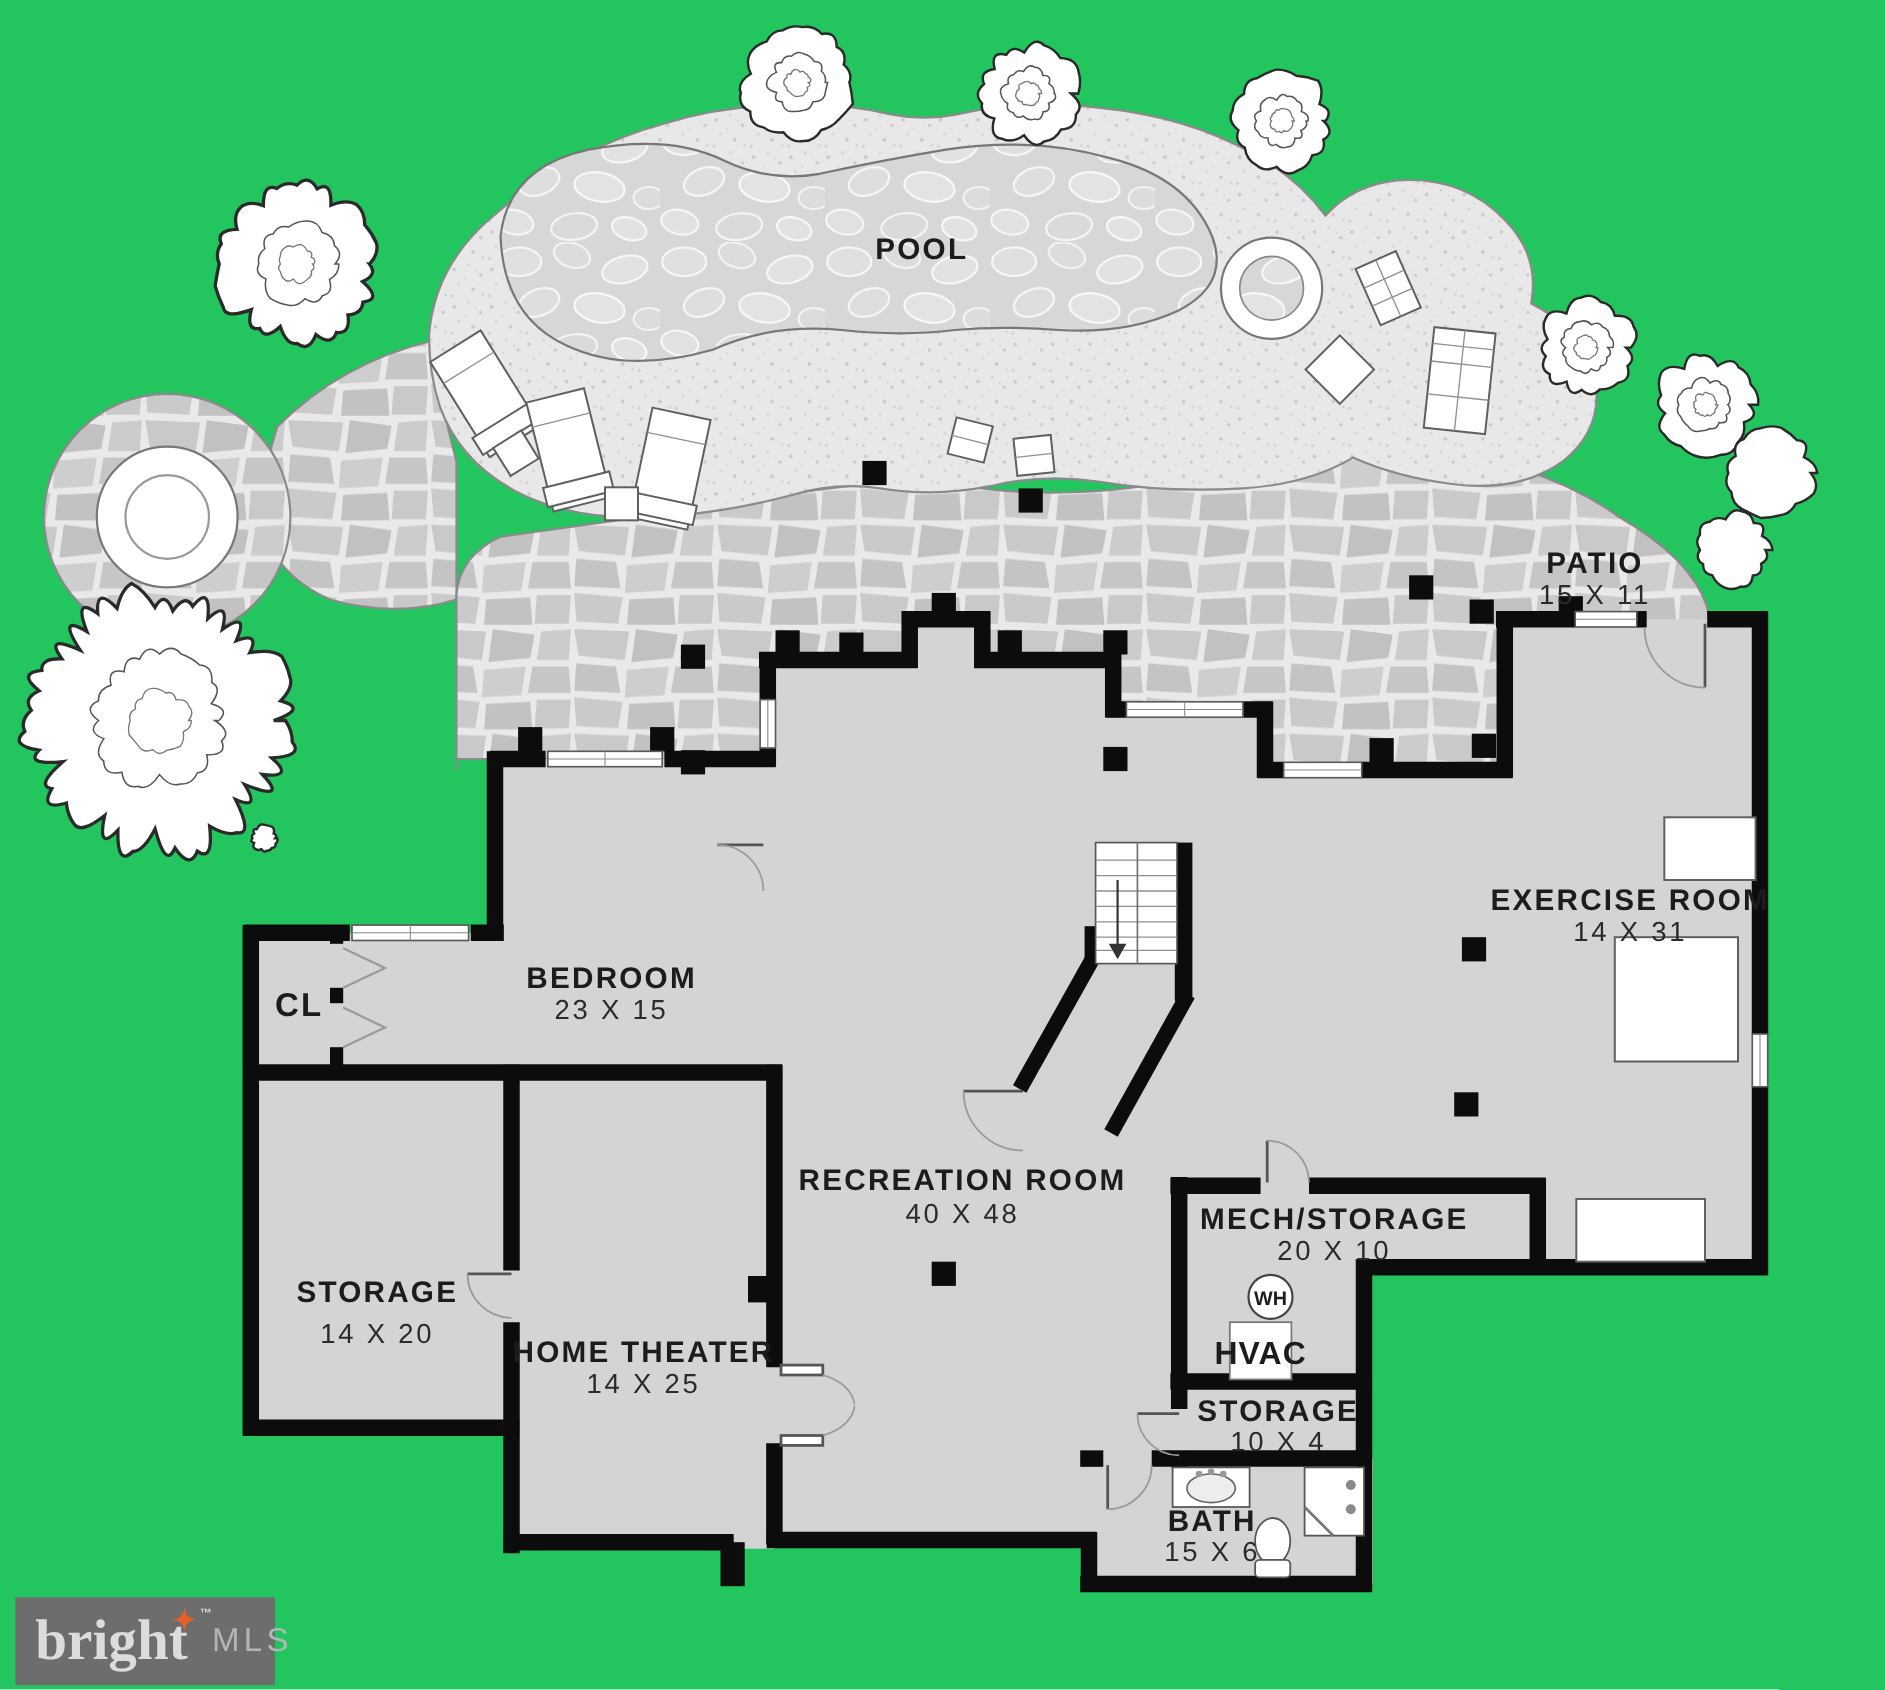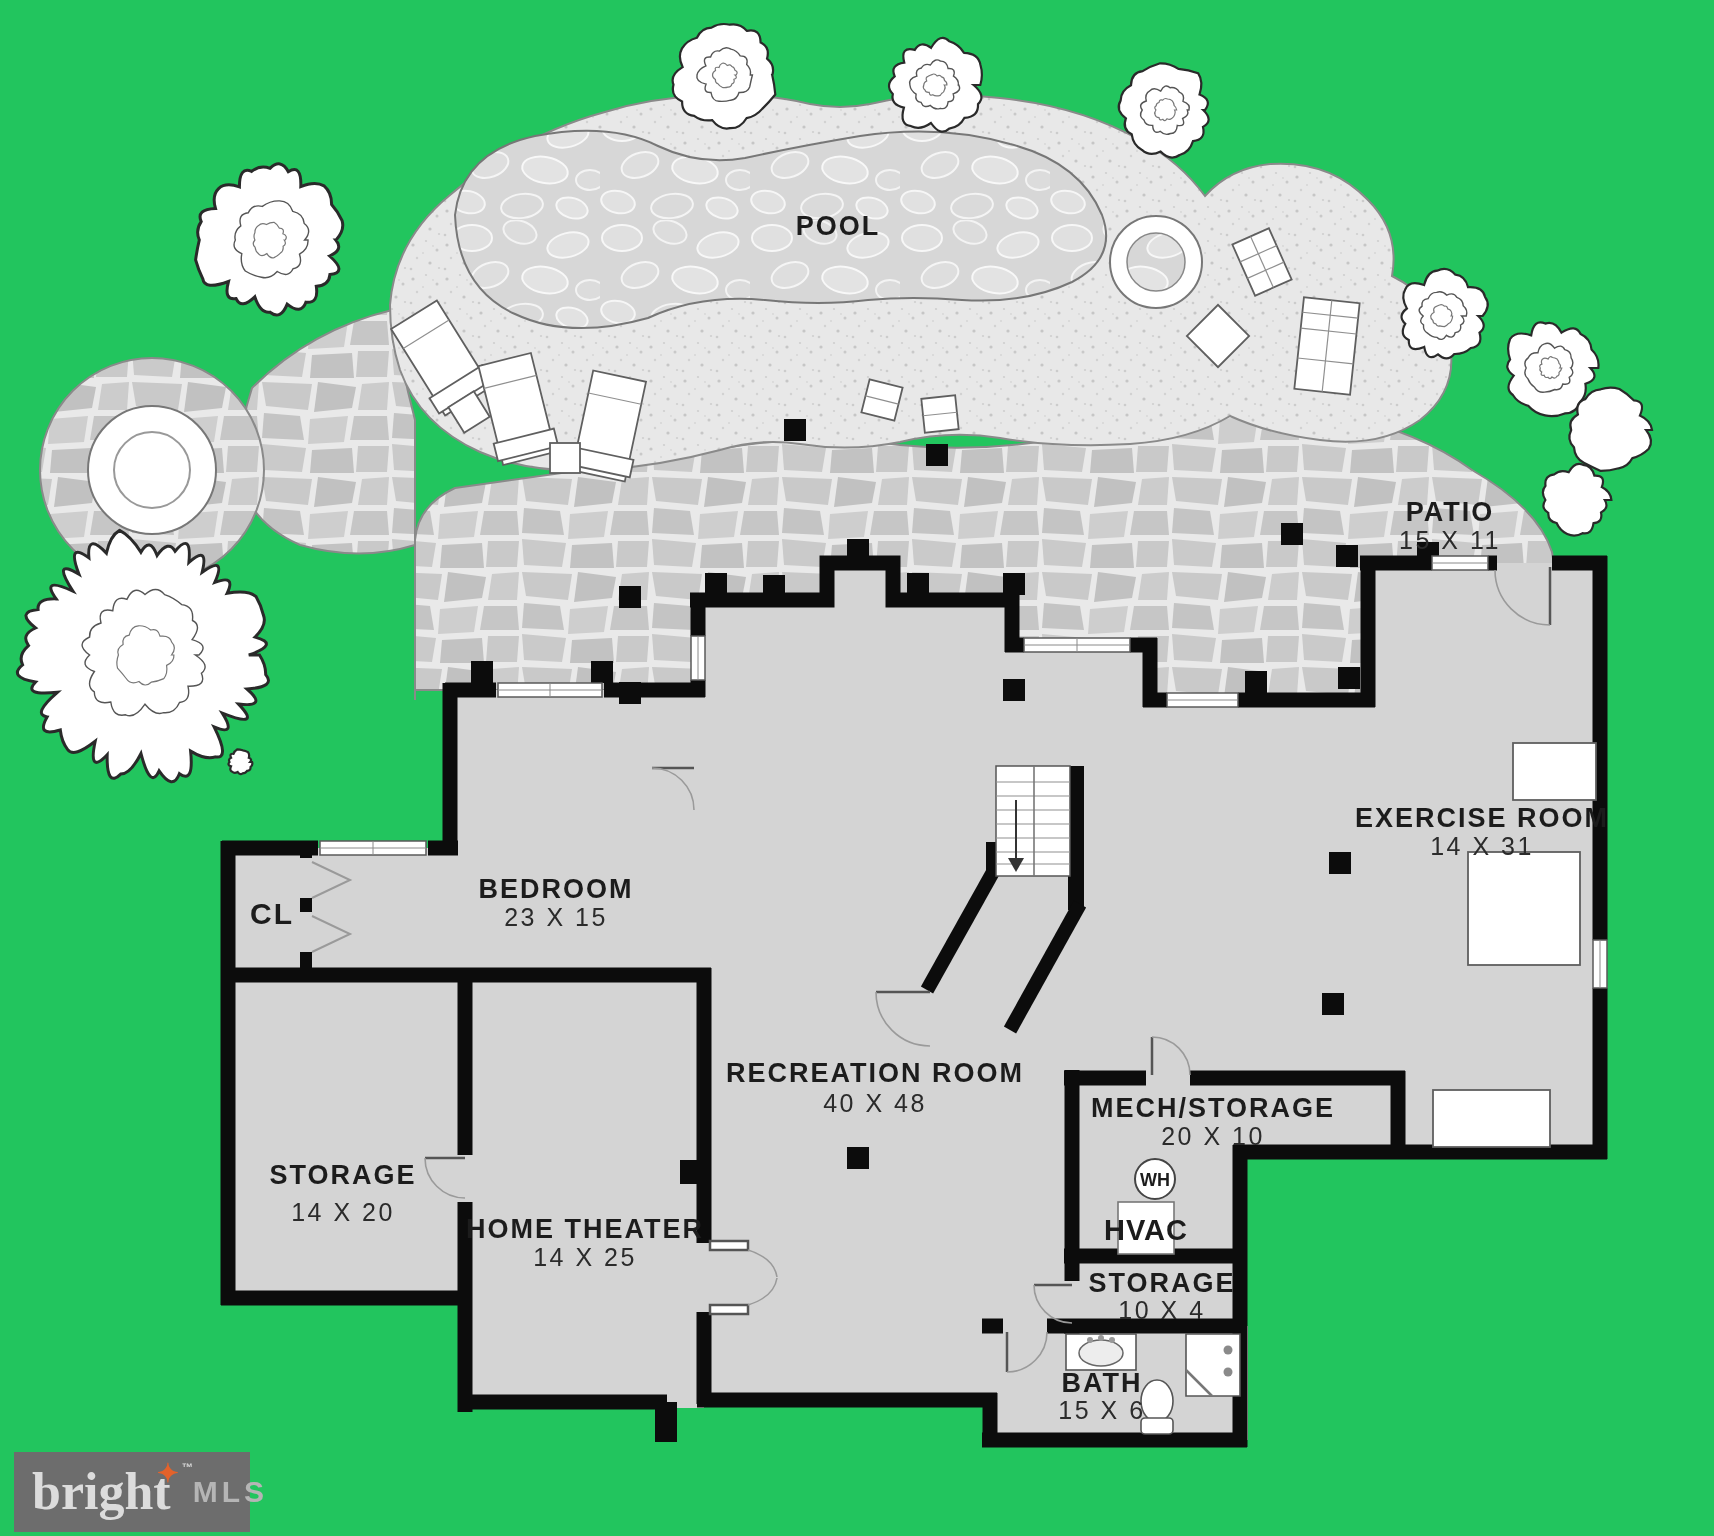--- a/index.html
+++ b/index.html
@@ -21,21 +21,21 @@
   .arc{stroke:#9a9a9a;stroke-width:1.6;fill:none;}
   .leaf{stroke:#555555;stroke-width:2.5;fill:#ffffff;}
   .furn{fill:#ffffff;stroke:#5f5f5f;stroke-width:1.8;}
   .furnline{stroke:#8f8f8f;stroke-width:1.2;}
   
   .logo{position:absolute;display:flex;align-items:center;}
   .logo-brand{position:relative;font-family:"Liberation Serif",serif;font-weight:bold;
               line-height:1;}
   .logo-star{position:absolute;font-family:"Liberation Sans",sans-serif;font-weight:bold;}
   .logo-tm{position:absolute;font-family:"Liberation Sans",sans-serif;}
-  .logo-suffix{font-family:"Liberation Sans",sans-serif;font-weight:700;}
+  .logo-suffix{font-family:"Liberation Sans",sans-serif;font-weight:400;}
 </style>
 </head>
 <body>
 
 <div class="stage">
 <svg width="1714" height="1536" viewBox="0 0 1714 1536">
   <defs>
 
     <pattern id="deck" width="34" height="34" patternUnits="userSpaceOnUse">
       <rect width="34" height="34" fill="#e8e8e8"></rect>

